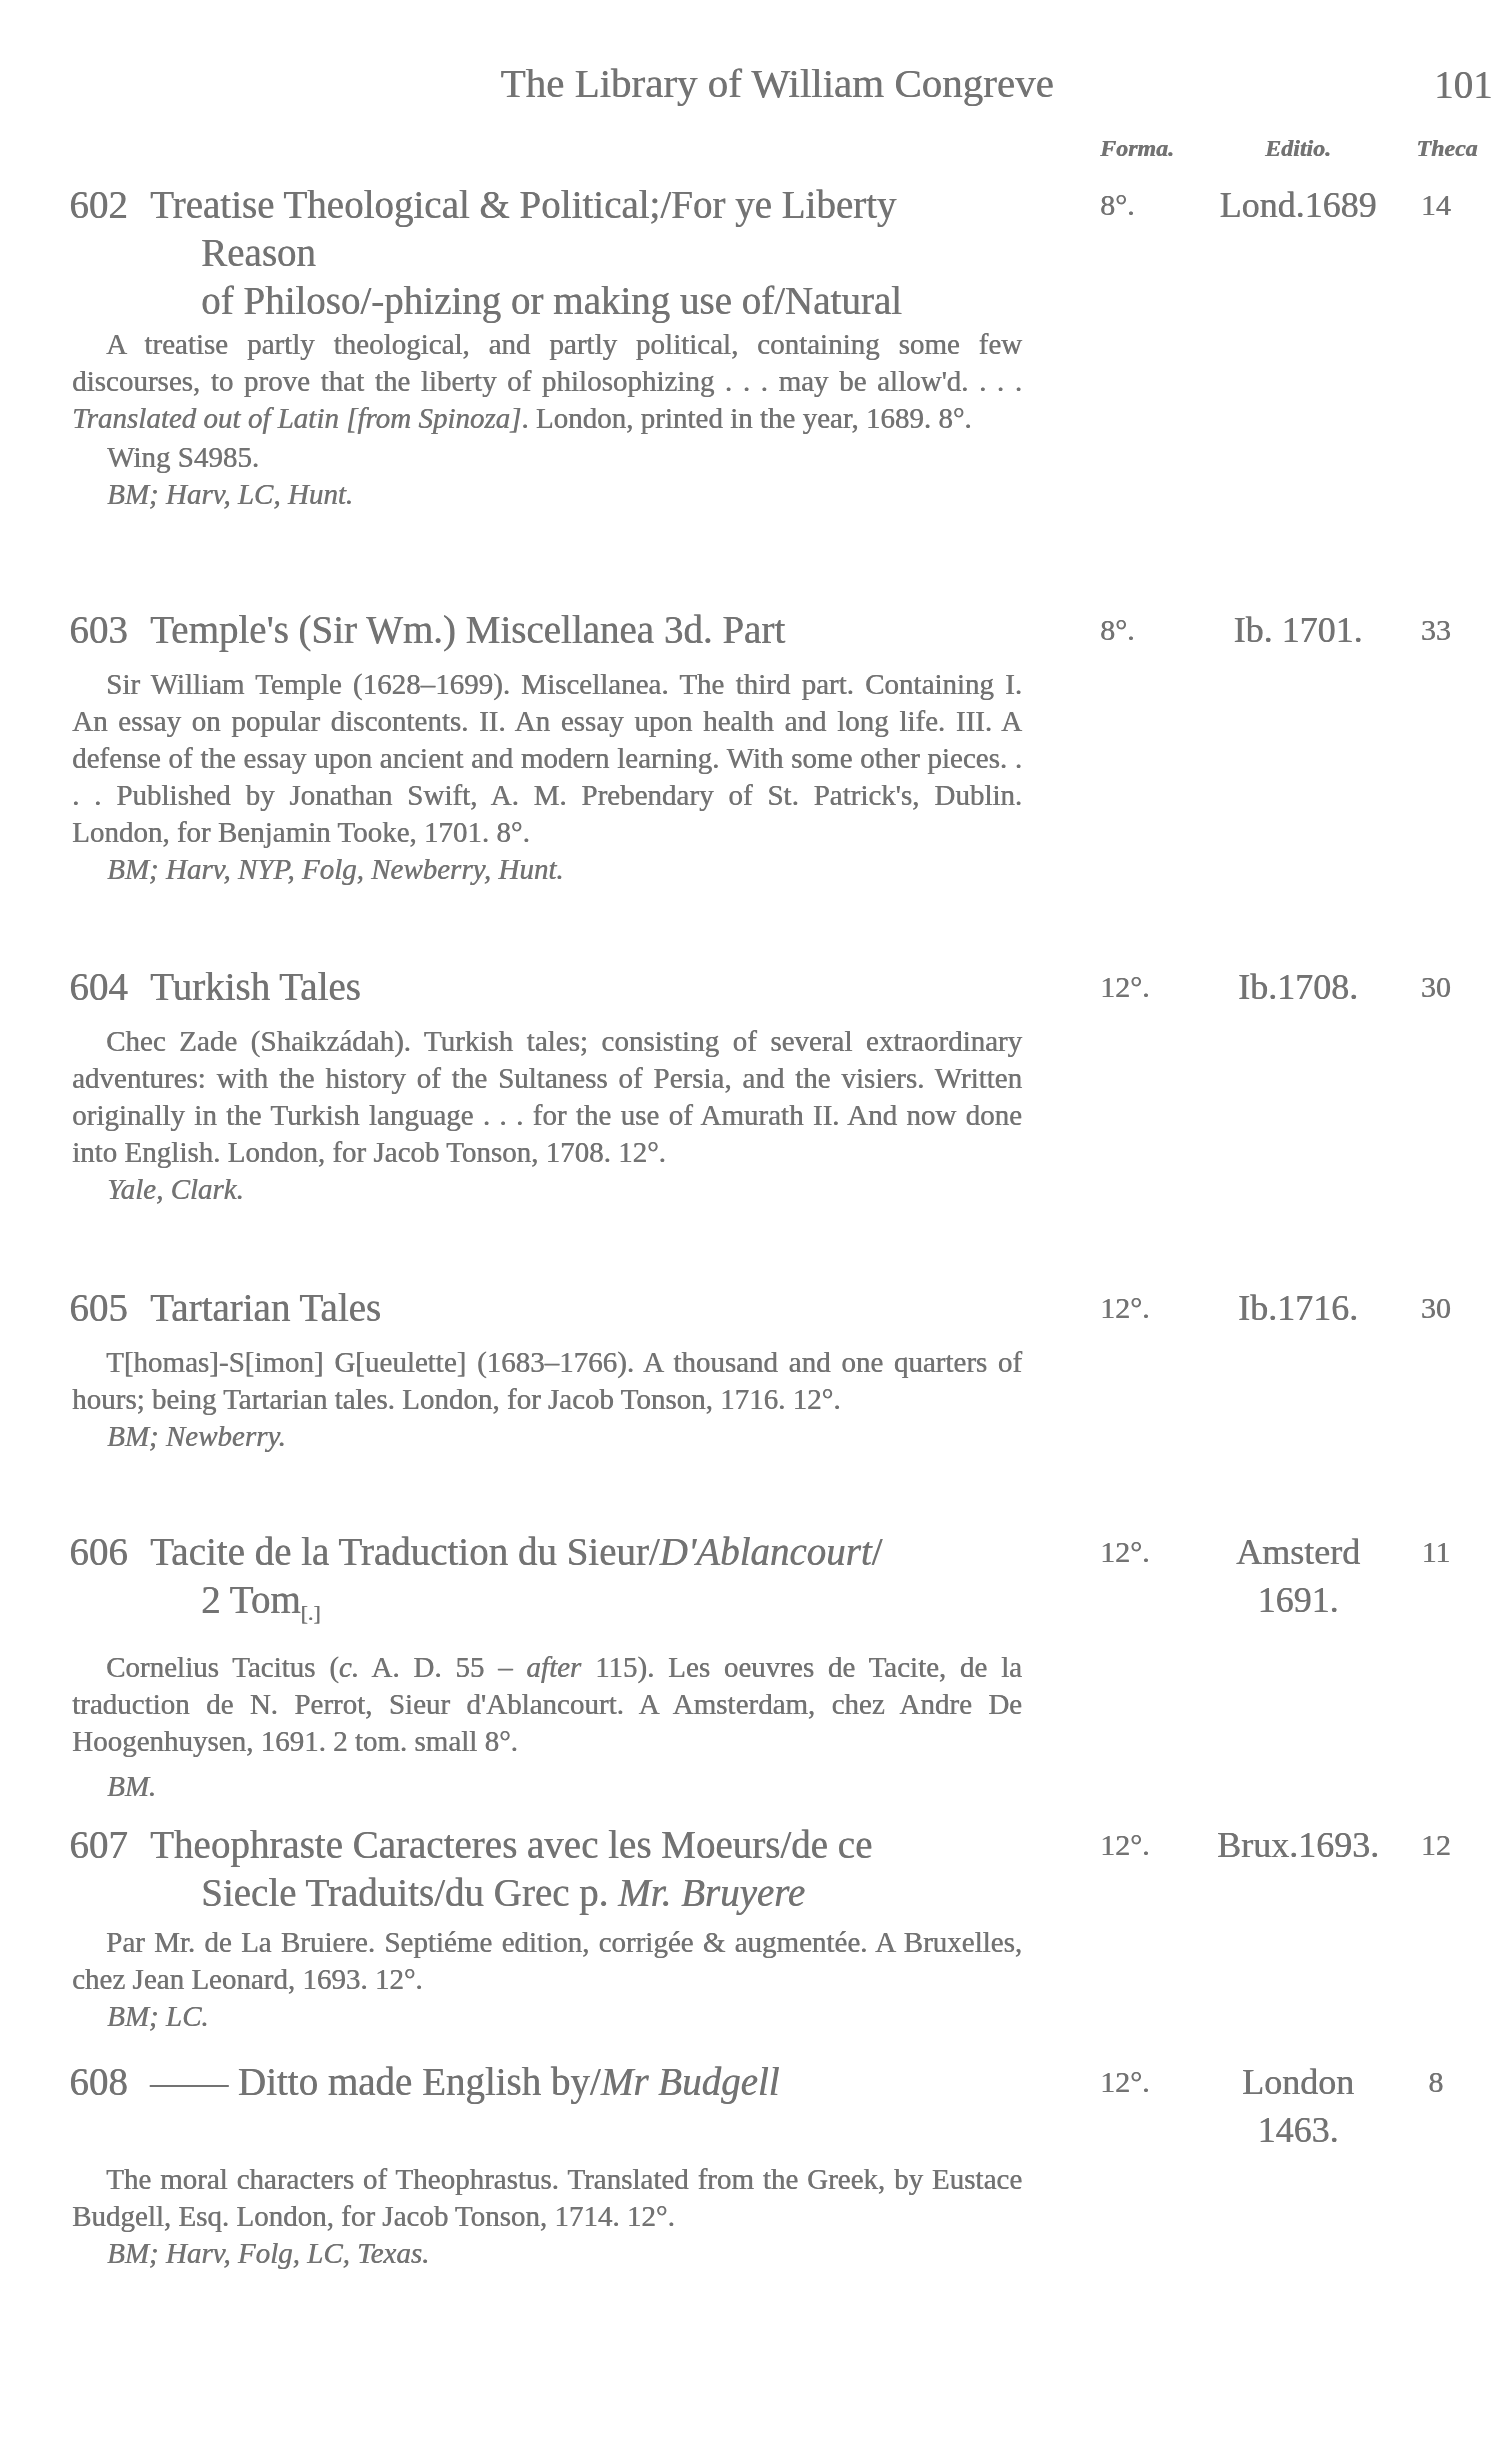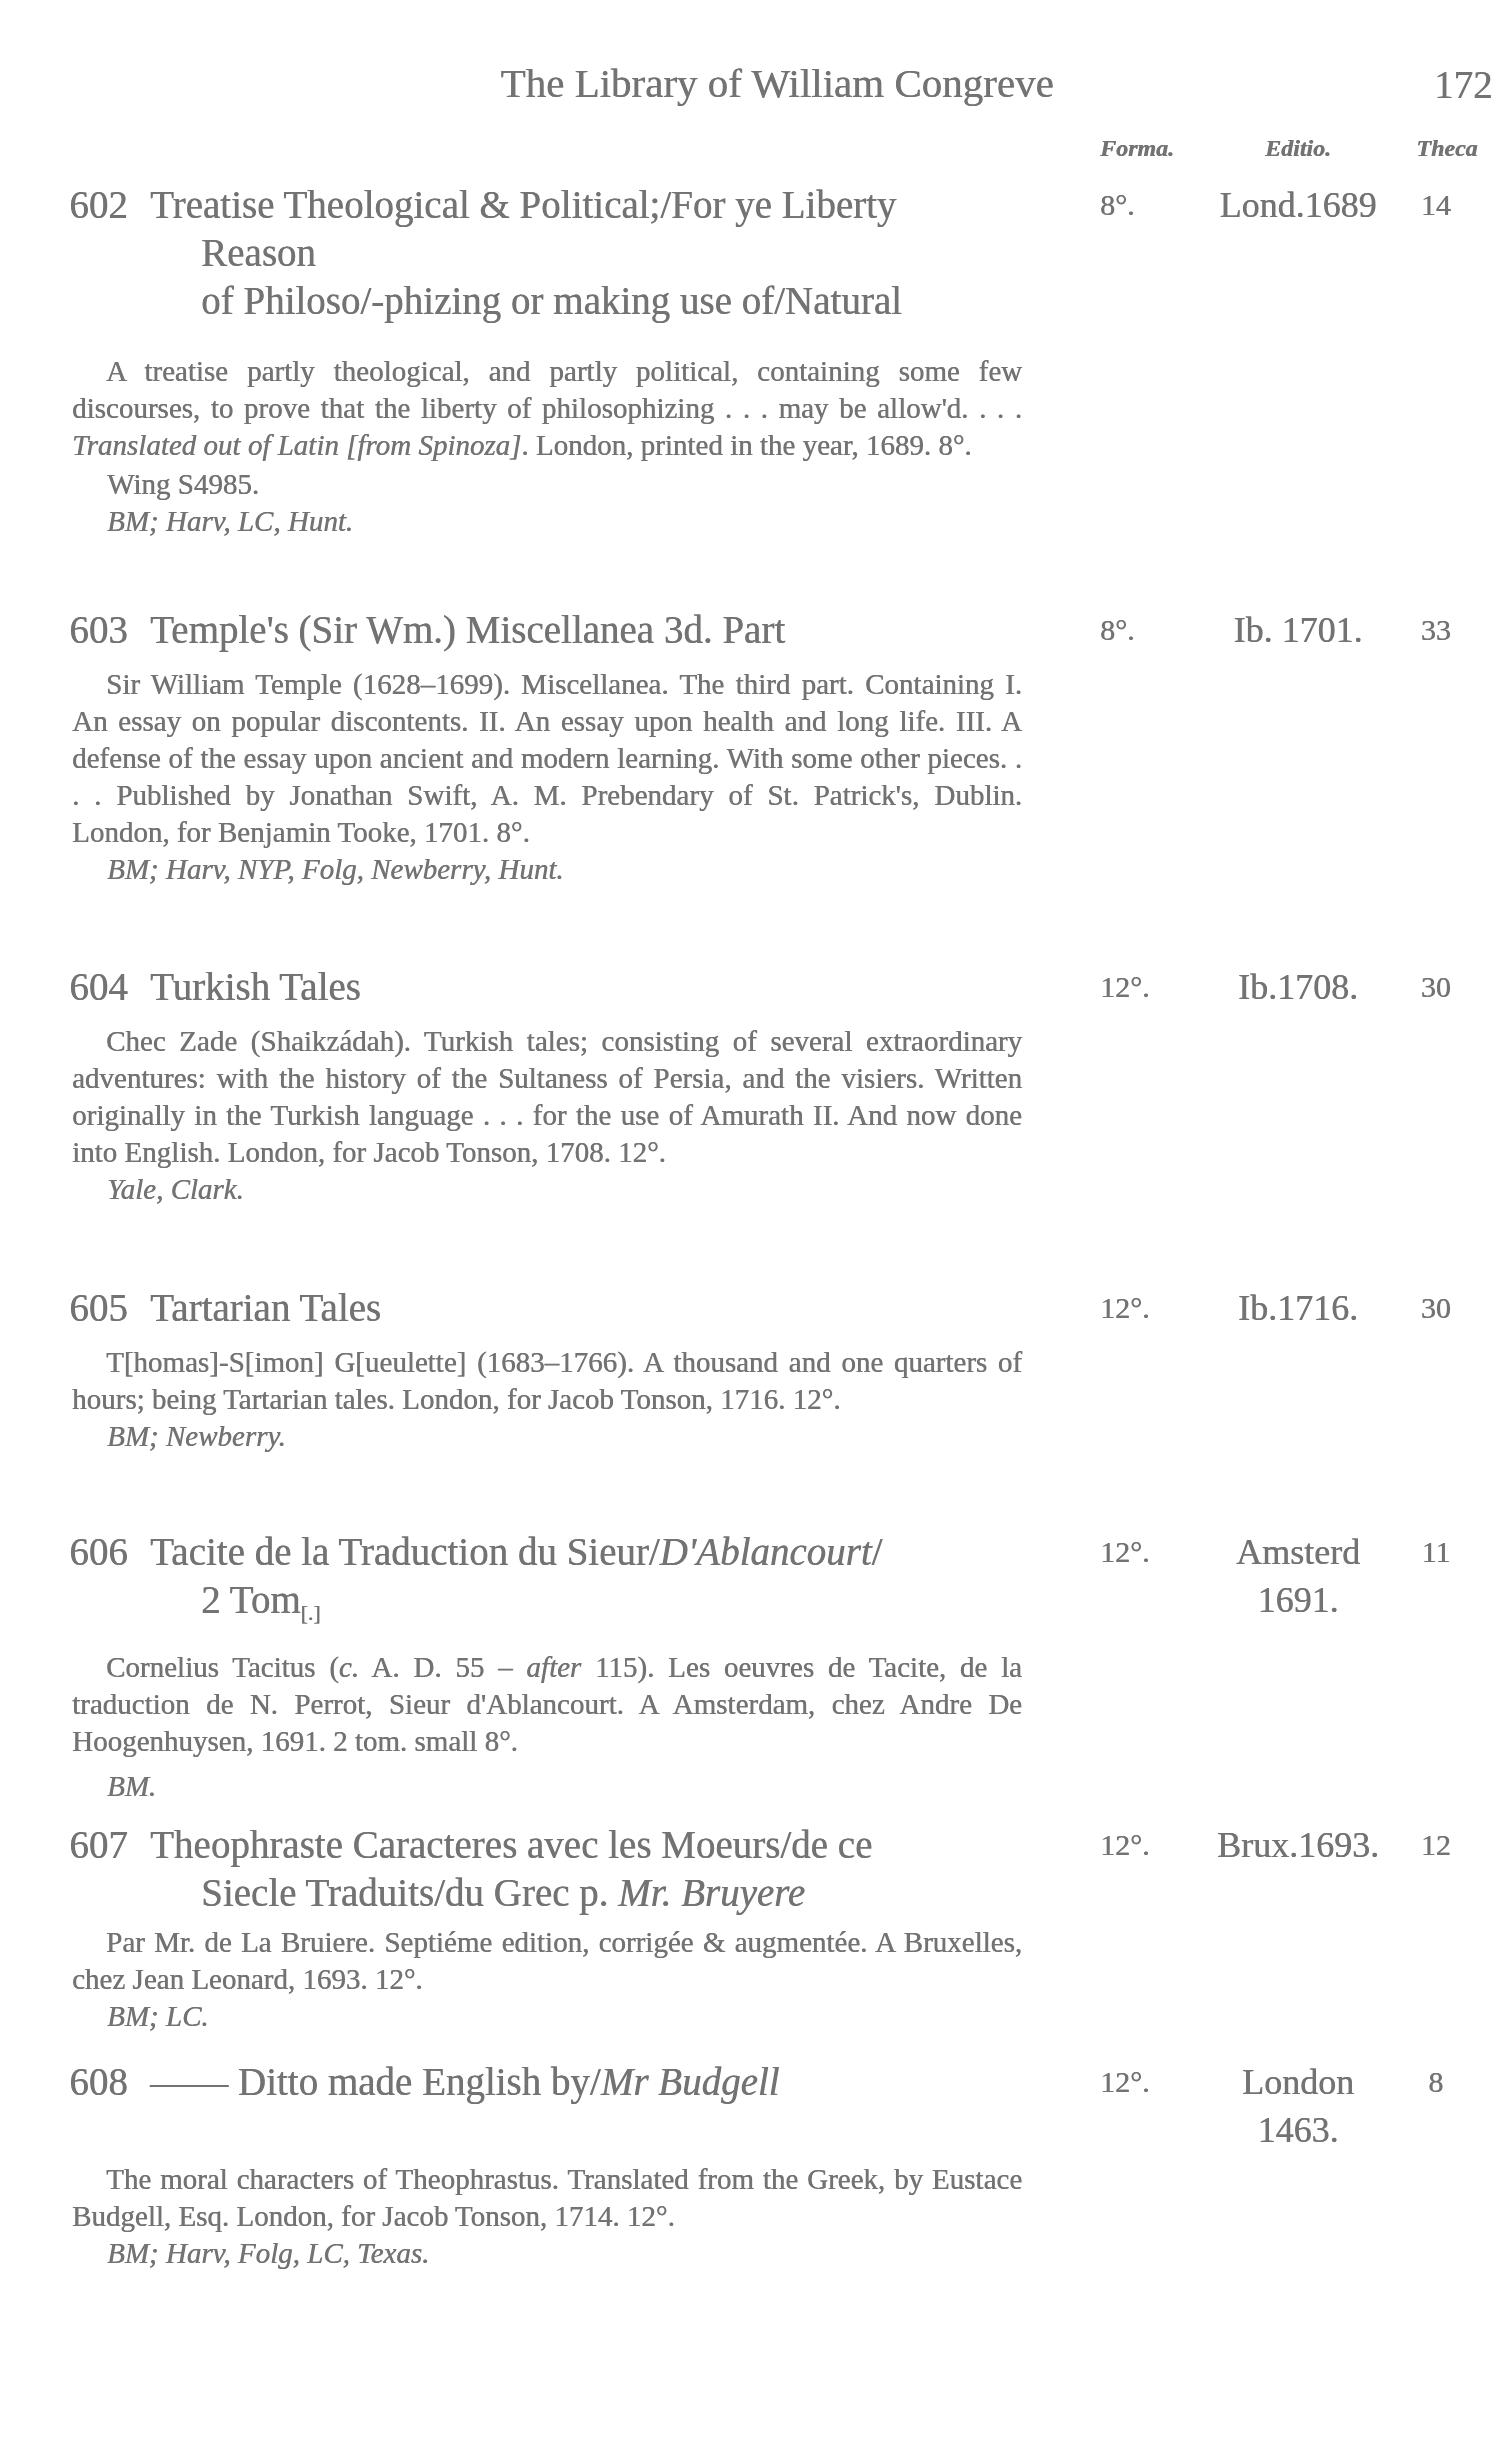--- a/index.html
+++ b/index.html
@@ -47,42 +47,42 @@
   .it  { font-style:italic; }
   .sub { font-size:22px; vertical-align:-7.4px; }
 </style>
 </head>
 <body>
 
 <div class="page">
 
   <div class="pheader">
     <div class="ptitle">The Library of William Congreve</div>
-    <div class="pnum">172</div>
+    <div class="pnum">101</div>
   </div>
 
   <div class="colheads grid-row">
     <div class="lbl ch-forma">Forma.</div>
     <div class="lbl ch-editio">Editio.</div>
     <div class="lbl ch-theca">Theca</div>
   </div>
 
   <section class="entry" style="top:181px">
     <div class="grid-row">
       <div class="num">602</div>
       <div class="etitle">
         <div class="tline"><span>Treatise Theological &amp; Political;/For ye Liberty</span></div>
         <div class="tline"><span>Reason</span></div>
         <div class="tline"><span>of Philoso/-phizing or making use of/Natural</span></div>
       </div>
       <div class="forma">8°.</div>
       <div class="editio">Lond.1689</div>
       <div class="theca">14</div>
     </div>
-    <p class="ebody" style="margin-top:28px"><span>A treatise partly theological, and partly political, containing some few discourses, to prove that the liberty of philosophizing . . . may be allow'd. . . . </span><span class="it">Translated out of Latin [from Spinoza]</span><span>. London, printed in the year, 1689. 8°.</span></p>
+    <p class="ebody" style="margin-top:1px"><span>A treatise partly theological, and partly political, containing some few discourses, to prove that the liberty of philosophizing . . . may be allow'd. . . . </span><span class="it">Translated out of Latin [from Spinoza]</span><span>. London, printed in the year, 1689. 8°.</span></p>
     <p class="note" style="margin-top:1.9px">Wing S4985.</p>
     <p class="refs">BM; Harv, LC, Hunt.</p>
   </section>
 
   <section class="entry" style="top:606px">
     <div class="grid-row">
       <div class="num">603</div>
       <div class="etitle">
         <div class="tline"><span>Temple's (Sir Wm.) Miscellanea 3d. Part</span></div>
       </div>

